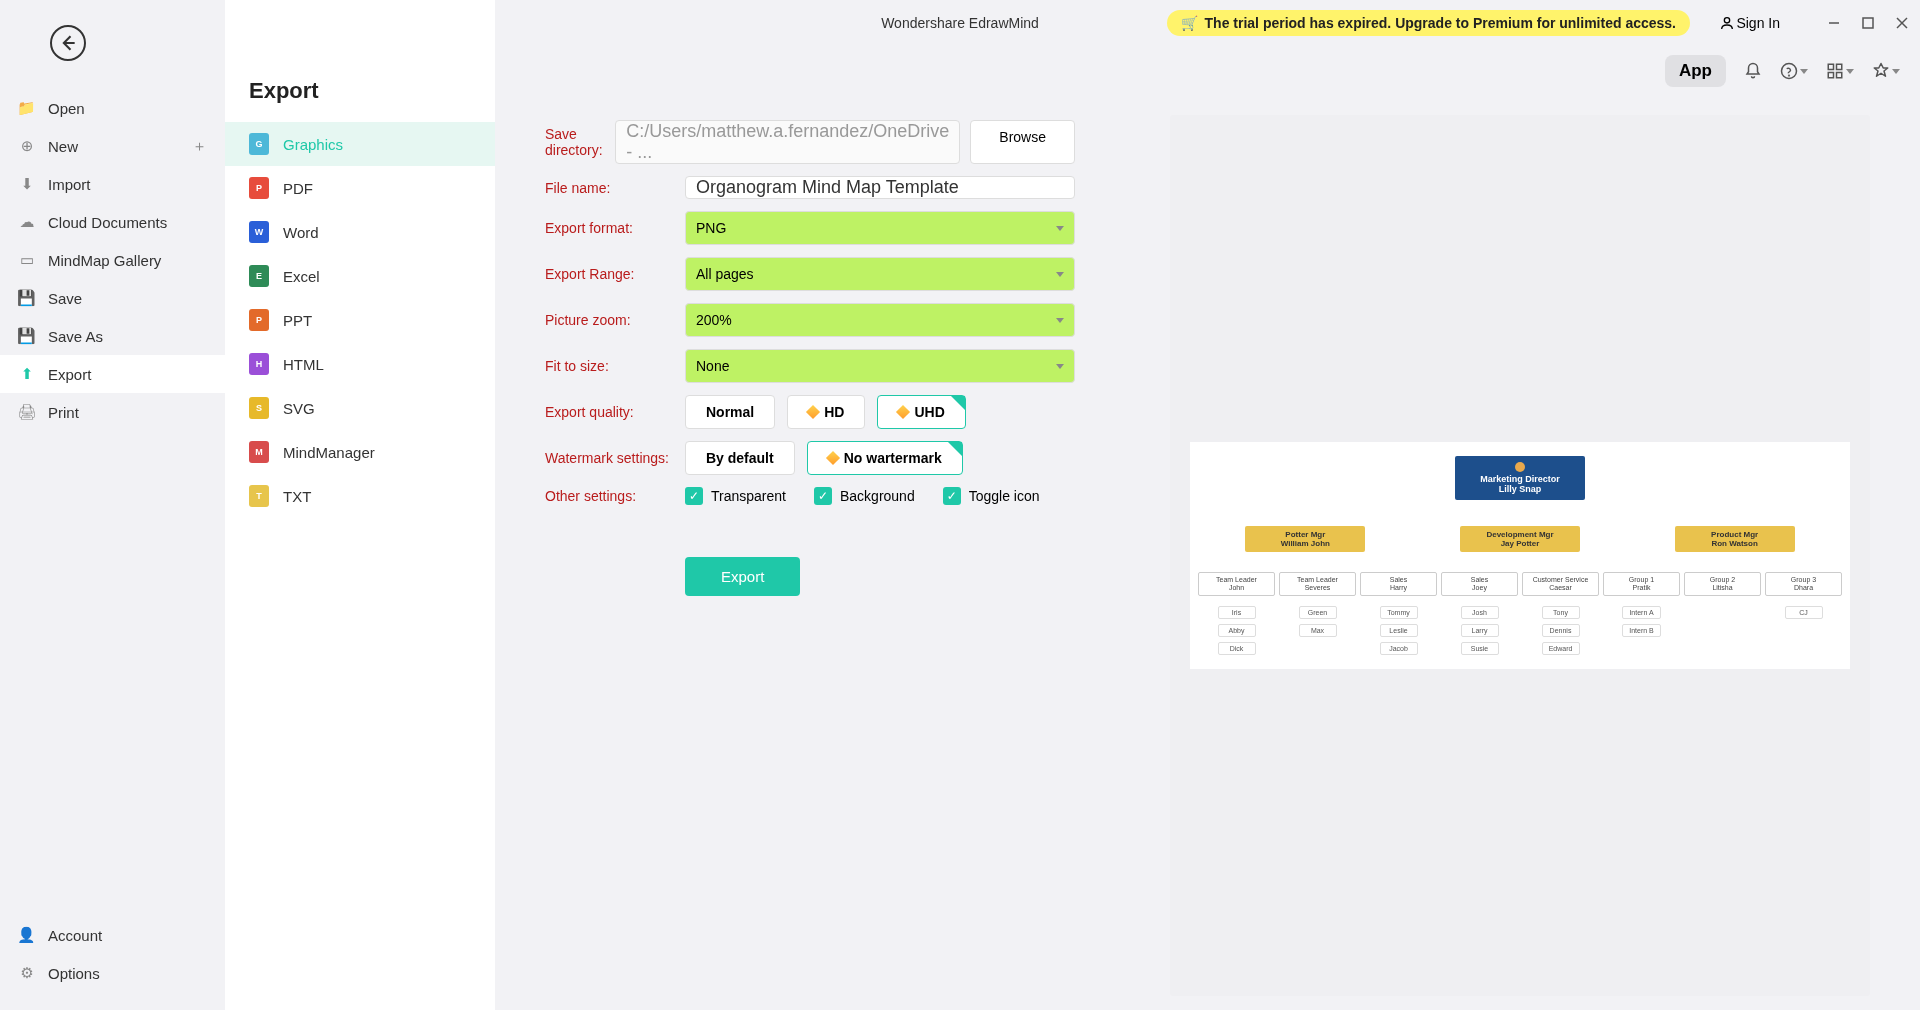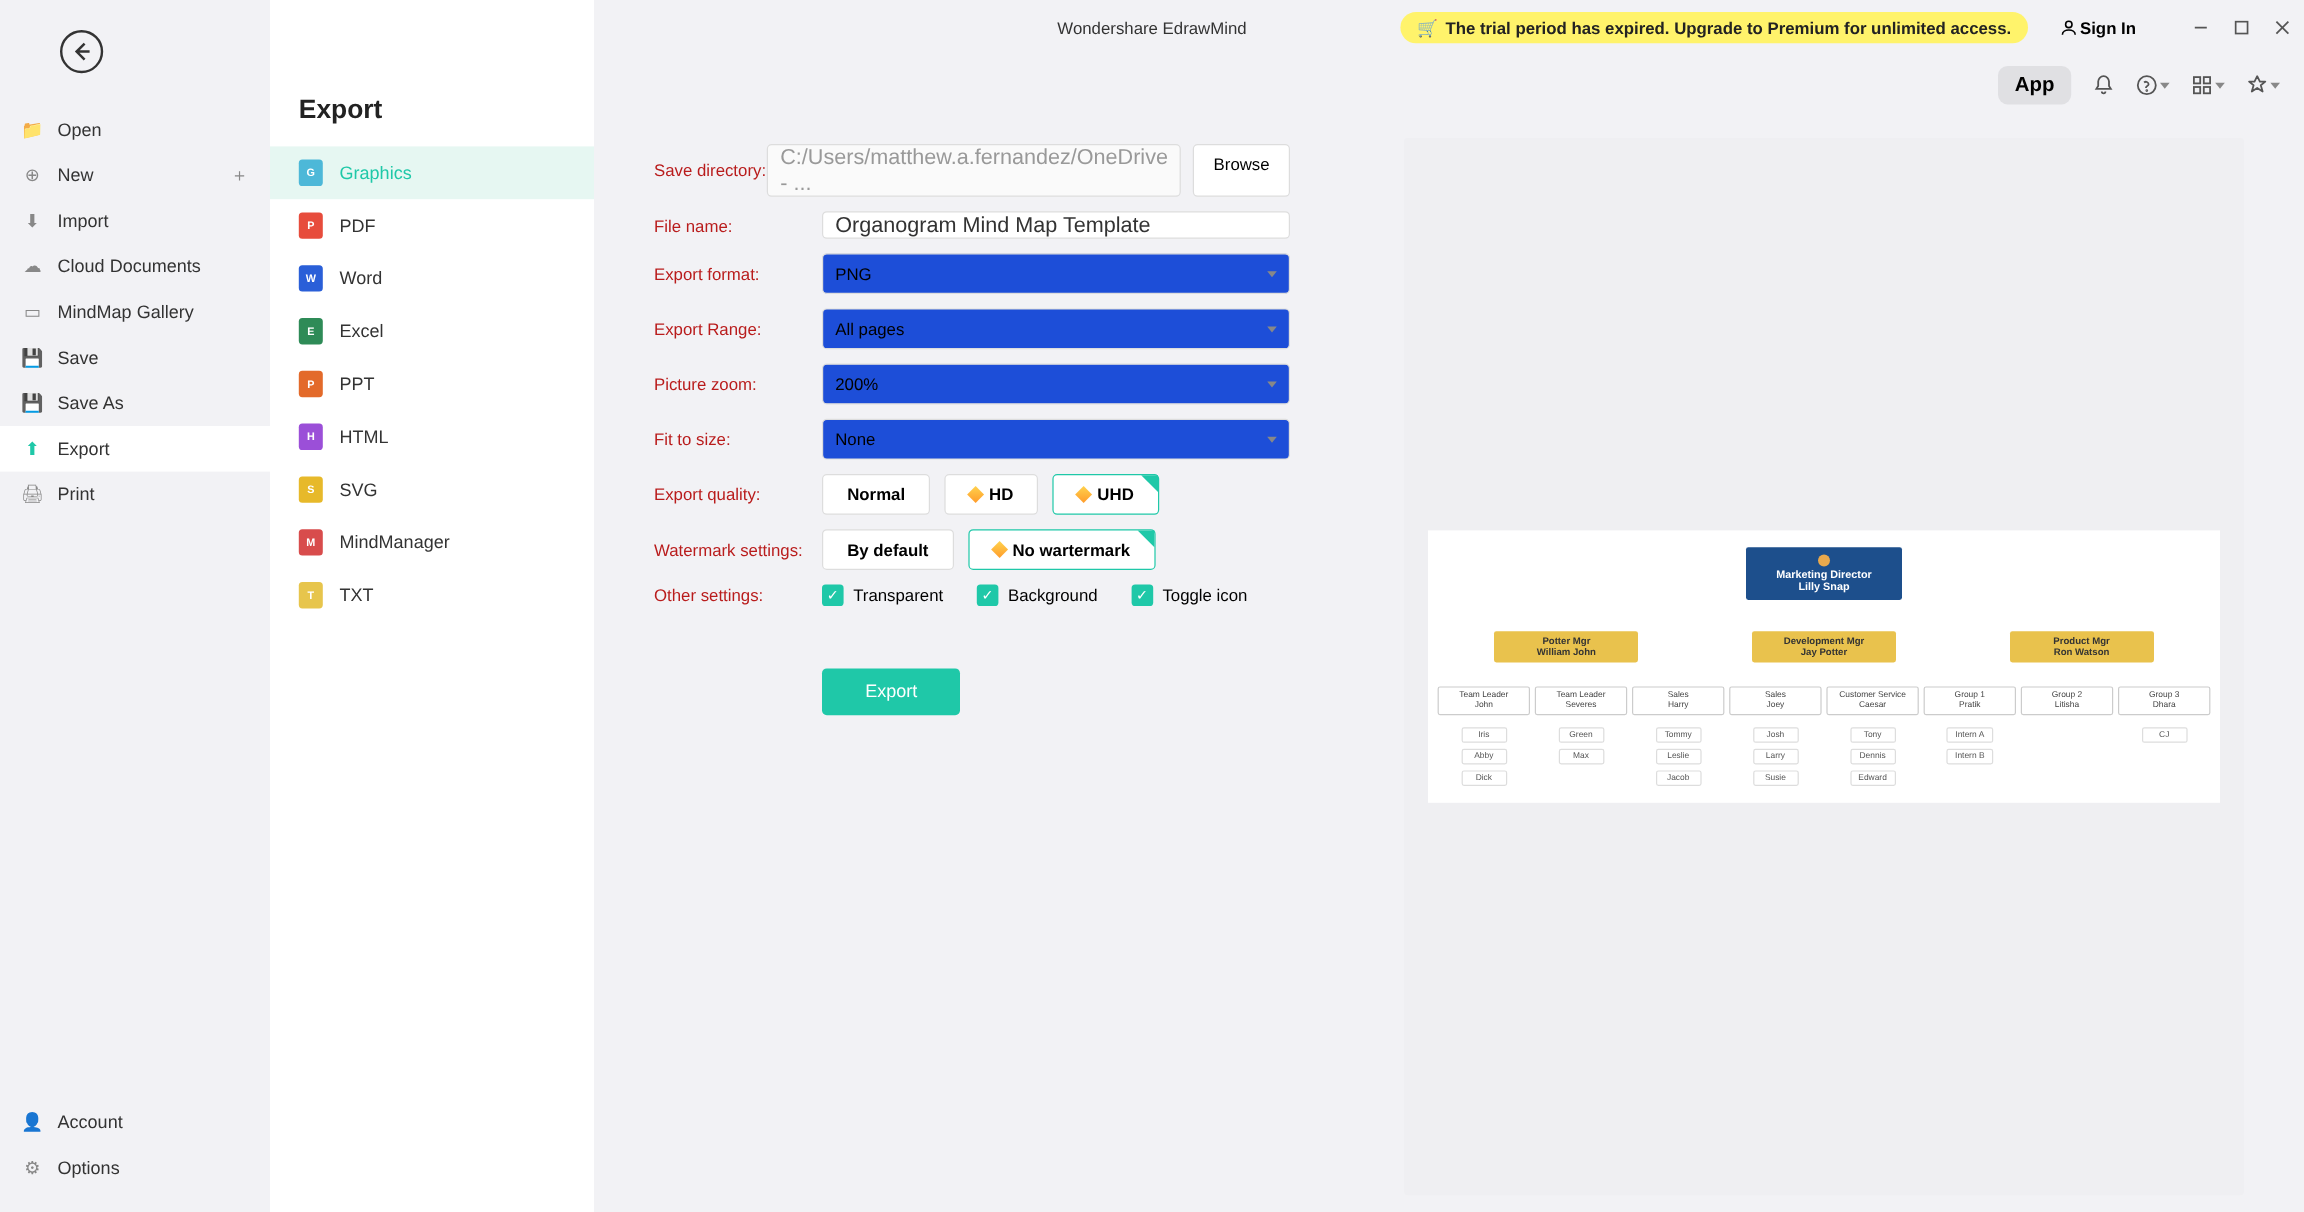--- a/index.html
+++ b/index.html
@@ -1,21 +1,21 @@
 <!DOCTYPE html>
 <html><head>
 <meta charset="utf-8">
 <style>
 * { margin: 0; padding: 0; box-sizing: border-box; font-family: -apple-system, BlinkMacSystemFont, "Segoe UI", Arial, sans-serif; }
 body { background: #f2f2f5; overflow: hidden; width: 1920px; height: 1010px; }
 
 .titlebar { position: absolute; top: 0; left: 0; right: 0; height: 45px; display: flex; align-items: center; }
 .titlebar-center { position: absolute; left: 50%; transform: translateX(-50%); font-size: 14px; color: #333; }
 .trial-banner { position: absolute; right: 230px; background: #fff36b; border-radius: 14px; padding: 5px 14px; font-size: 14px; font-weight: 600; color: #222; display: flex; align-items: center; gap: 6px; }
-.signin { position: absolute; right: 140px; font-size: 14px; font-weight: 700; display: flex; align-items: flex-start; gap: 1px; cursor: pointer; }
+.signin { position: absolute; right: 140px; font-size: 14px; font-weight: 400; display: flex; align-items: flex-start; gap: 1px; cursor: pointer; }
 .win-controls { position: absolute; right: 10px; display: flex; gap: 18px; }
 .win-btn { width: 16px; height: 16px; cursor: pointer; display: flex; align-items: center; justify-content: center; color: #555; }
 
 .toolbar2 { position: absolute; top: 55px; right: 20px; display: flex; align-items: center; gap: 18px; }
 .app-pill { background: #e0e0e3; padding: 6px 14px; border-radius: 8px; font-size: 17px; font-weight: 600; cursor: pointer; }
 .tb-icon { width: 18px; height: 18px; cursor: pointer; color: #555; display: flex; align-items: center; justify-content: center; }
 .tb-drop { display: flex; align-items: center; gap: 2px; cursor: pointer; color: #555; }
 
 .sidebar-left { position: absolute; left: 0; top: 0; bottom: 0; width: 225px; background: #f2f2f5; padding-top: 25px; }
 .back-btn { width: 36px; height: 36px; border: 2px solid #333; border-radius: 50%; margin-left: 50px; display: flex; align-items: center; justify-content: center; cursor: pointer; }
@@ -32,22 +32,22 @@
 .fmt-item.active { background: #e6f7f2; color: #1fc8a8; }
 .fmt-ico { width: 20px; height: 22px; border-radius: 3px; flex-shrink: 0; display: flex; align-items: center; justify-content: center; font-size: 9px; font-weight: bold; color: #fff; }
 
 .main { position: absolute; left: 495px; top: 0; right: 0; bottom: 0; }
 .form-area { position: absolute; left: 50px; top: 120px; width: 530px; }
 .form-row { display: flex; align-items: center; margin-bottom: 12px; }
 .form-label { width: 140px; font-size: 14px; color: #b91c1c; }
 .form-ctrl { flex: 1; display: flex; gap: 10px; }
 .text-input { flex: 1; border: 1px solid #ddd; background: #fff; border-radius: 4px; padding: 0 10px; font-size: 18px; color: #333; }
 .text-input.readonly { color: #999; background: #fafafa; }
-.browse-btn { border: 1px solid #ddd; background: #fff; border-radius: 4px; padding: 8px 16px; font-size: 14px; cursor: pointer; }
-.select { flex: 1; border: 1px solid #ddd; background: #1d4ed8; border-radius: 4px; padding: 8px 10px; font-size: 14px; display: flex; justify-content: space-between; align-items: center; cursor: pointer; }
+.browse-btn { border: 1px solid #ddd; background: #fff; border-radius: 4px; padding: 8px 28px; font-size: 14px; cursor: pointer; }
+.select { flex: 1; border: 1px solid #ddd; background: #bef264; border-radius: 4px; padding: 8px 10px; font-size: 14px; display: flex; justify-content: space-between; align-items: center; cursor: pointer; }
 .triangle-down { width: 0; height: 0; border-left: 4px solid transparent; border-right: 4px solid transparent; border-top: 5px solid #888; }
 
 .toggle-group { display: flex; gap: 12px; font-weight: bold; }
 .toggle-btn { border: 1px solid #ddd; background: #fff; border-radius: 4px; padding: 8px 20px; font-size: 14px; cursor: pointer; display: flex; align-items: center; gap: 6px; position: relative; }
 .toggle-btn.selected { border-color: #1fc8a8; }
 .toggle-btn.selected::after { content: ""; position: absolute; top: 0; right: 0; width: 0; height: 0; border-top: 14px solid #1fc8a8; border-left: 14px solid transparent; }
 .diamond { width: 10px; height: 10px; background: linear-gradient(135deg, #ffd24d, #ff9c2b); transform: rotate(45deg); }
 
 .checkbox-row { display: flex; gap: 28px; }
 .cb-item { display: flex; align-items: center; gap: 8px; font-size: 14px; cursor: pointer; }

